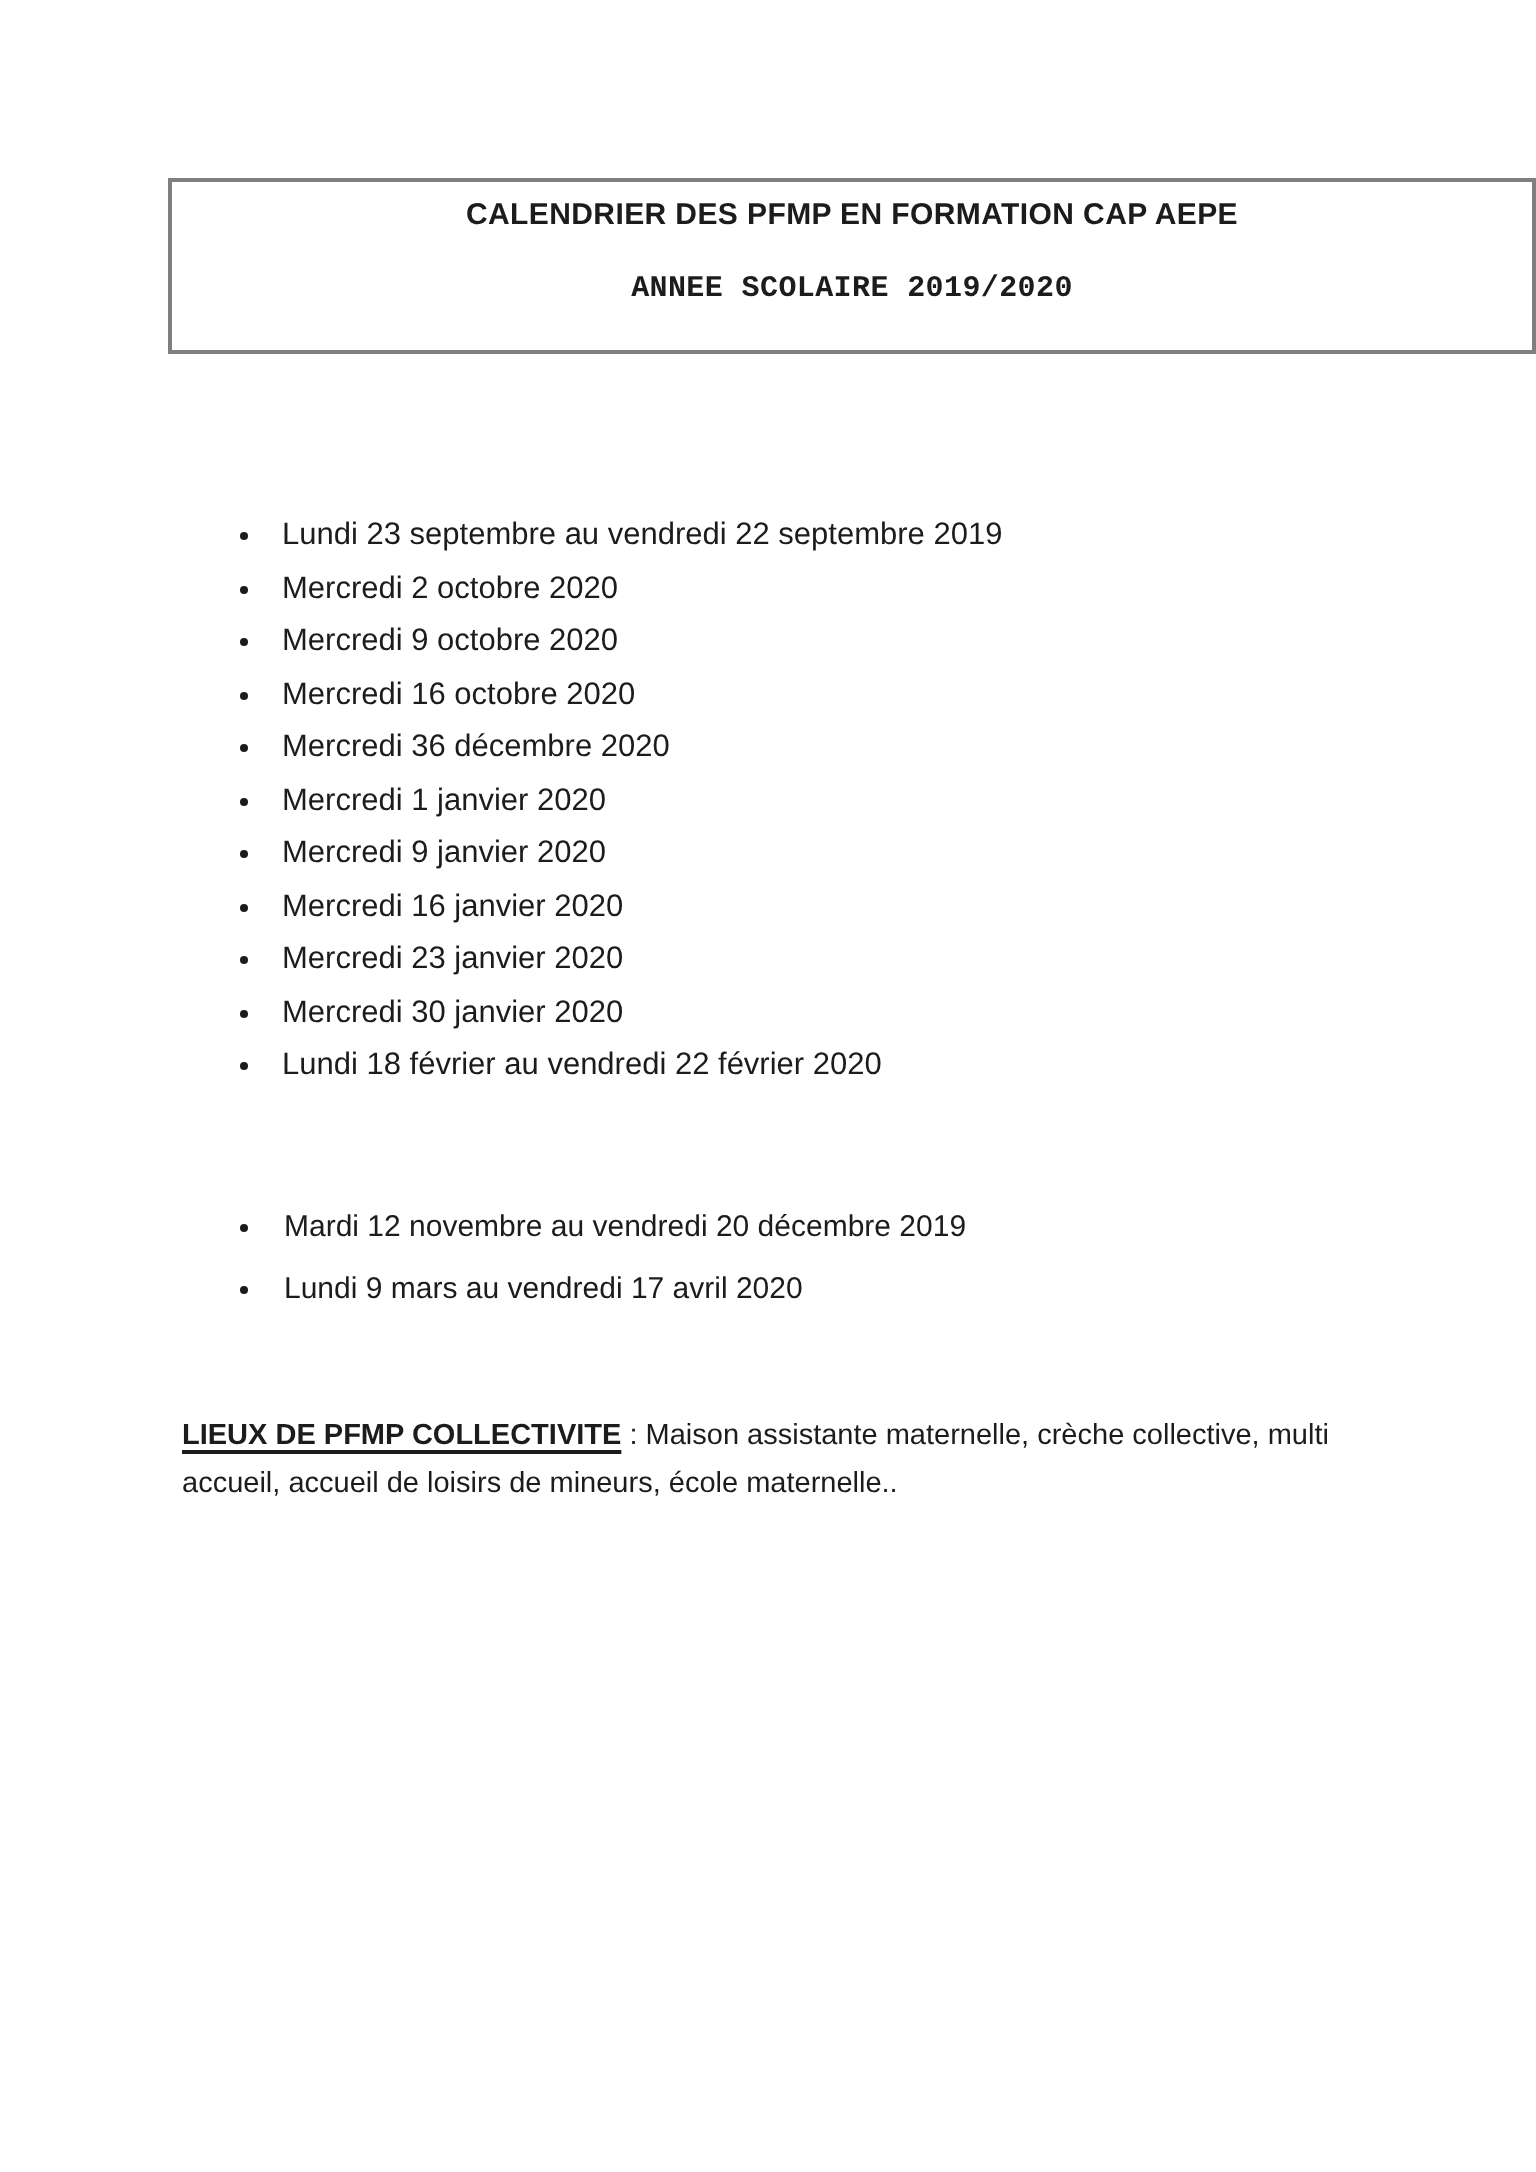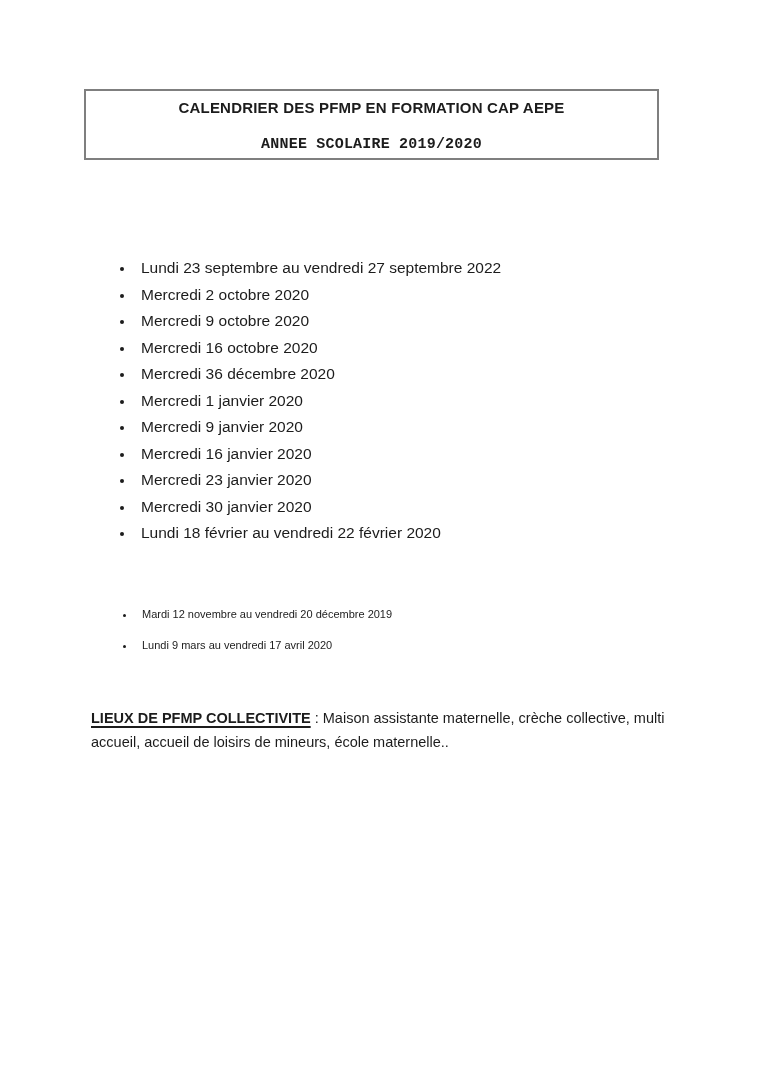--- a/index.html
+++ b/index.html
@@ -12,24 +12,24 @@
     position: relative;
     width: 768px;
     height: 1086px;
     background: #ffffff;
     overflow: hidden;
   }
   .header-box {
     position: absolute;
     left: 84px;
     top: 89px;
-    width: 575px;
+    width: 684px;
     border: 2px solid #7f7f7f;
     text-align: center;
-    padding: 7px 0 4px 0;
+    padding: 7px 0 21px 0;
     background: #ffffff;
   }
   .header-line {
     font-size: 15px;
     font-weight: bold;
     line-height: 19px;
     letter-spacing: 0.2px;
   }
   .header-line + .header-line { margin-top: 18px; font-family: Liberation Mono, monospace; }
 
@@ -56,21 +56,21 @@
     width: 620px;
   }
   ul.list-1 { top: 255px; }
   ul.list-1 li {
     font-size: 15.5px;
     line-height: 26.5px;
     padding-left: 6px;
   }
   ul.list-2 { top: 599px; }
   ul.list-2 li {
-    font-size: 11px;
+    font-size: 15px;
     line-height: 30.5px;
     padding-left: 7px;
   }
   li::marker { font-size: 0.85em; }
 
   .footer-note {
     position: absolute;
     left: 91px;
     top: 707px;
     width: 590px;
@@ -89,21 +89,21 @@
 
 <div class="page">
 
   <div class="header-box">
     <div class="header-line">CALENDRIER DES PFMP EN FORMATION CAP AEPE</div>
     <div class="header-line">ANNEE SCOLAIRE 2019/2020</div>
   </div>
 
 
   <ul class="date-list list-1">
-    <li>Lundi 23 septembre au vendredi 27 septembre 2022</li>
+    <li>Lundi 23 septembre au vendredi 22 septembre 2019</li>
     <li>Mercredi 2 octobre 2020</li>
     <li>Mercredi 9 octobre 2020</li>
     <li>Mercredi 16 octobre 2020</li>
     <li>Mercredi 36 décembre 2020</li>
     <li>Mercredi 1 janvier 2020</li>
     <li>Mercredi 9 janvier 2020</li>
     <li>Mercredi 16 janvier 2020</li>
     <li>Mercredi 23 janvier 2020</li>
     <li>Mercredi 30 janvier 2020</li>
     <li>Lundi 18 février au vendredi 22 février 2020</li>

